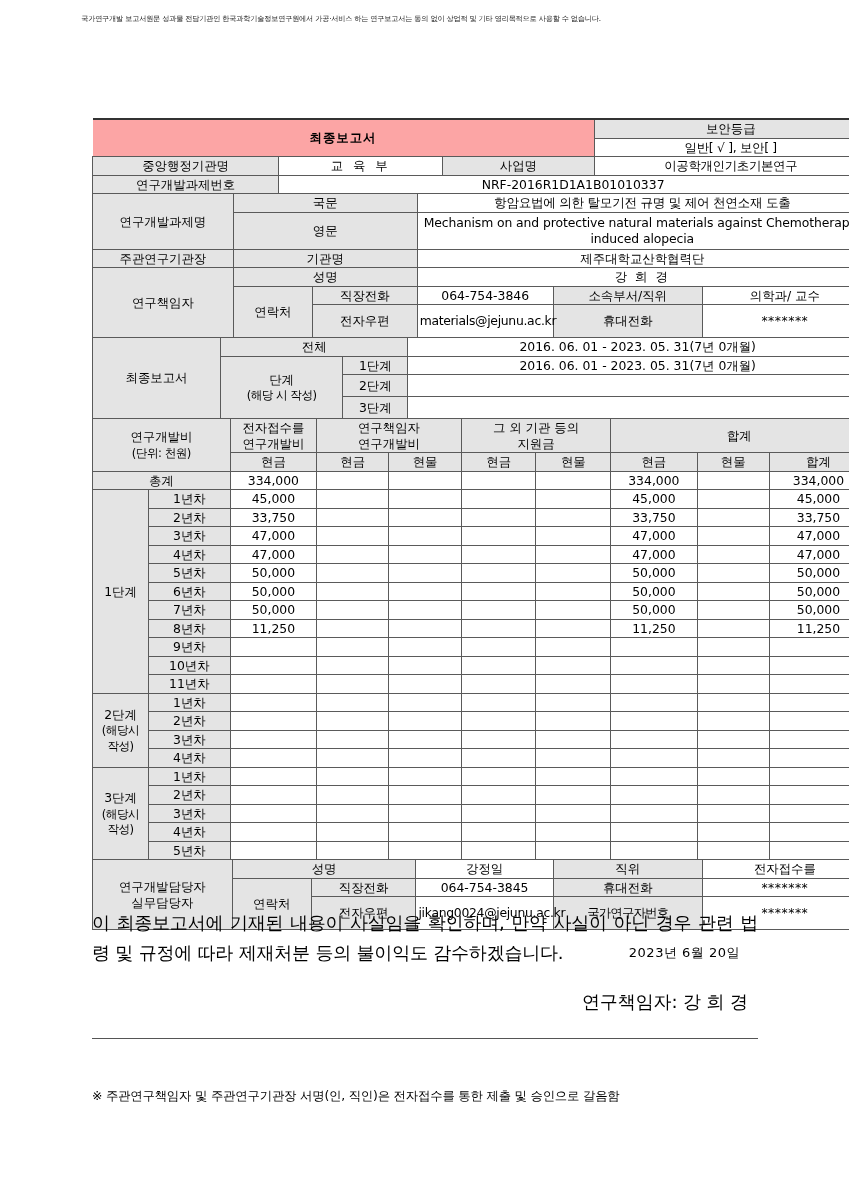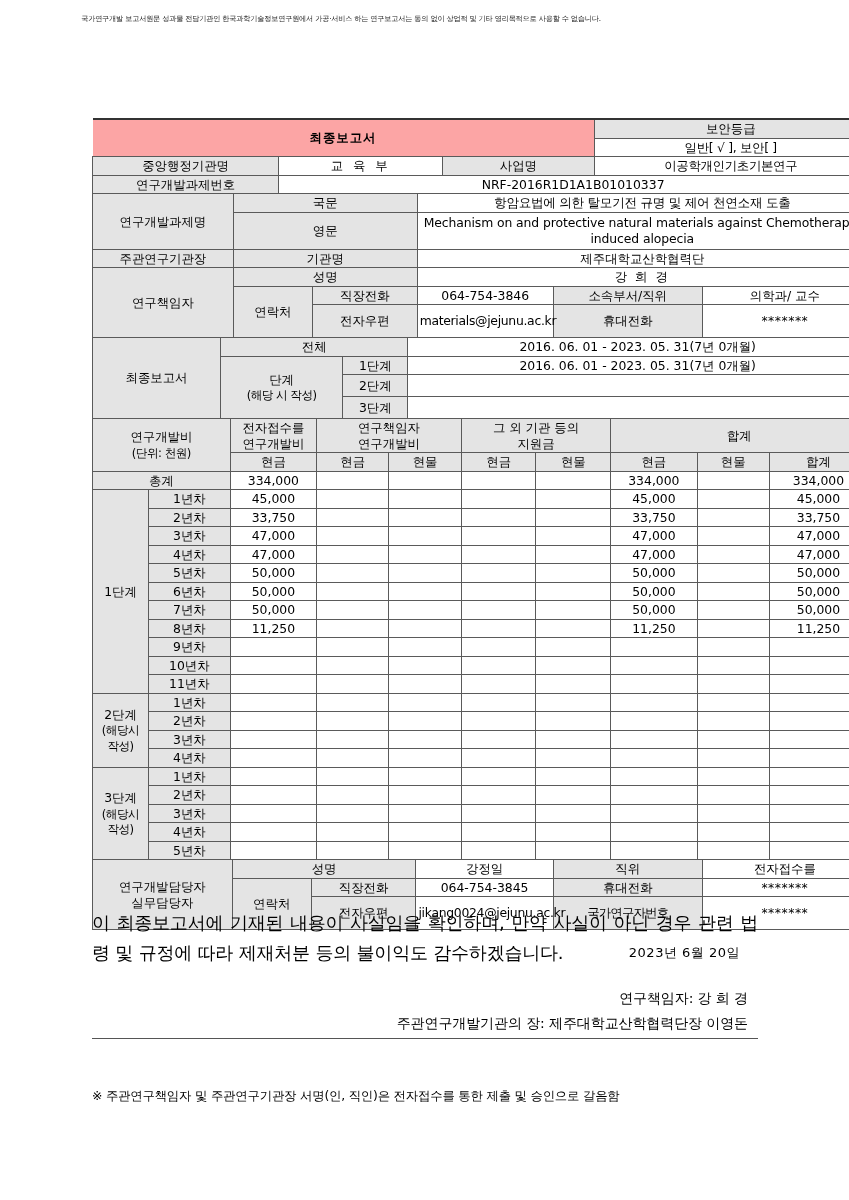--- a/index.html
+++ b/index.html
@@ -121,21 +121,21 @@
     letter-spacing: 0.5px;
     padding-right: 18px;
     box-sizing: border-box;
   }
   .signs {
     position: absolute;
     left: 92px;
     top: 986px;
     width: 666px;
     text-align: right;
-    font-size: 14px;
+    font-size: 18px;
     line-height: 1.75;
     padding-right: 10px;
     box-sizing: border-box;
     letter-spacing: -0.1px;
   }
   .hr-bottom {
     position: absolute;
     left: 92px;
     top: 1038px;
     width: 666px;
@@ -582,19 +582,18 @@
     </tbody>
       </table>
 
   </div>
 
   <div class="statement">이 최종보고서에 기재된 내용이 사실임을 확인하며, 만약 사실이 아닌 경우 관련 법령 및 규정에 따라 제재처분 등의 불이익도 감수하겠습니다.</div>
   <div class="datum">2023년    6월    20일</div>
 
   <div class="signs">
     <div>연구책임자: 강 희 경</div>
-    <div>주관연구개발기관의 장: 제주대학교산학협력단장 이영돈</div>
   </div>
 
   <div class="hr-bottom"></div>
   <div class="note">※ 주관연구책임자 및 주관연구기관장 서명(인, 직인)은 전자접수를 통한 제출 및 승인으로 갈음함</div>
 
 </div>
 
 </body></html>

